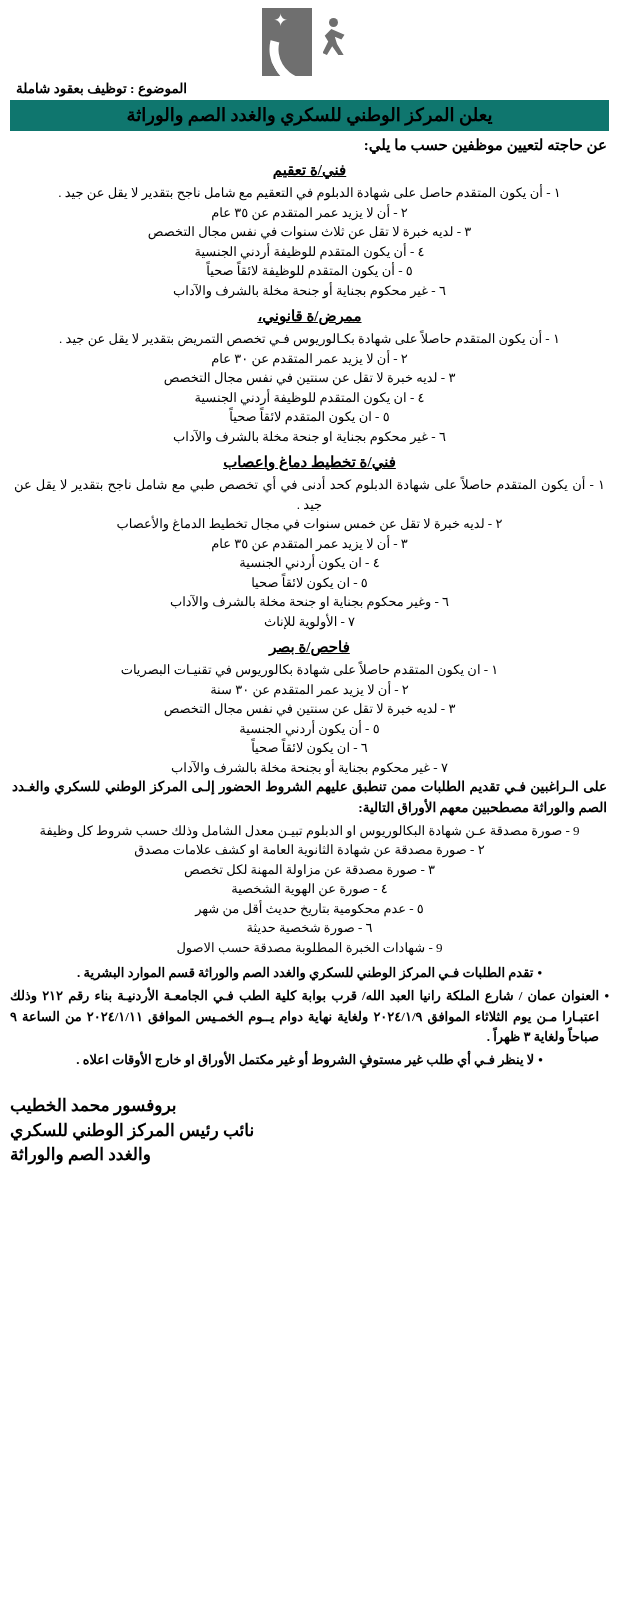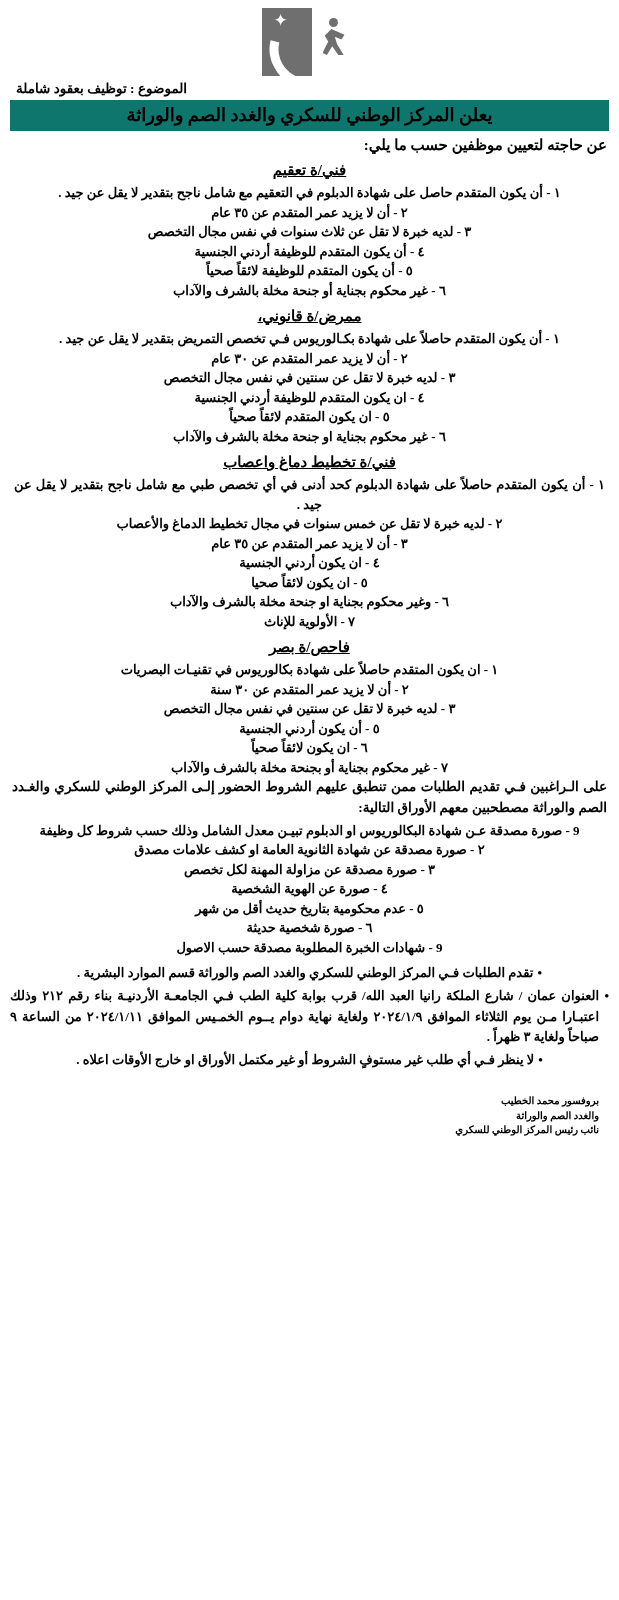--- a/index.html
+++ b/index.html
@@ -104,21 +104,21 @@
     margin: 7px 0 4px 0;
     text-decoration: underline;
   }
   ol.items, ul.items {
     list-style: none;
     margin: 0;
     padding: 0;
   }
   li.item {
     text-align: center;
-    font-weight: bold;
+    font-weight: normal;
     font-size: 13px;
     line-height: 1.5;
     padding: 0 4px;
   }
   li.item.just {
     text-align: justify;
     text-align-last: center;
   }
   
   .para {
@@ -157,23 +157,23 @@
     text-align-last: center;
     padding-right: 0;
   }
   .bullets li.centered .dot {
     position: static;
     margin-left: 4px;
   }
   
   .signature {
     margin-top: 24px;
-    text-align: right;
-    font-weight: bold;
-    font-size: 10px;
+    text-align: left;
+    font-weight: bold;
+    font-size: 17px;
     line-height: 1.45;
     padding-right: 10px;
   }
   .sig-line { display: block; }
 </style>
 </head>
 <body>
 
 <div class="page">
 
@@ -252,17 +252,17 @@
     <li>
       <span class="dot">•</span><span>العنوان عمان / شارع الملكة رانيا العبد الله/ قرب بوابة كلية الطب فـي الجامعـة الأردنيـة بناء رقم ٢١٢ وذلك اعتبـارا مـن يوم الثلاثاء الموافق ٢٠٢٤/١/٩ ولغاية نهاية دوام يــوم الخمـيس الموافق ٢٠٢٤/١/١١ من الساعة ٩ صباحاً ولغاية ٣ ظهراً .</span>
     </li>
     <li class="centered">
       <span class="dot">•</span><span>لا ينظر فـي أي طلب غير مستوفٍ الشروط أو غير مكتمل الأوراق او خارج الأوقات اعلاه .</span>
     </li>
   </ul>
 
   <div class="signature">
     <span class="sig-line">بروفسور محمد الخطيب</span>
+    <span class="sig-line">نائب رئيس المركز الوطني للسكري</span>
     <span class="sig-line">والغدد الصم والوراثة</span>
-    <span class="sig-line">نائب رئيس المركز الوطني للسكري</span>
   </div>
 
 </div>
 
 </body></html>

